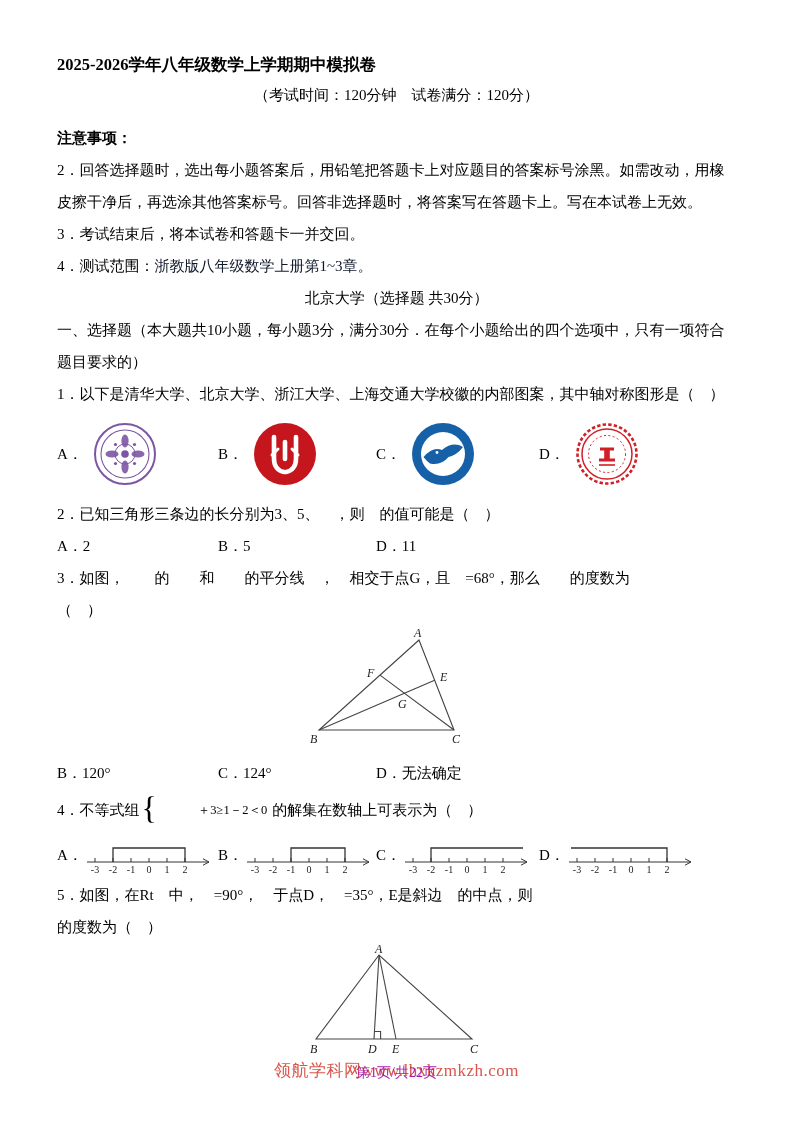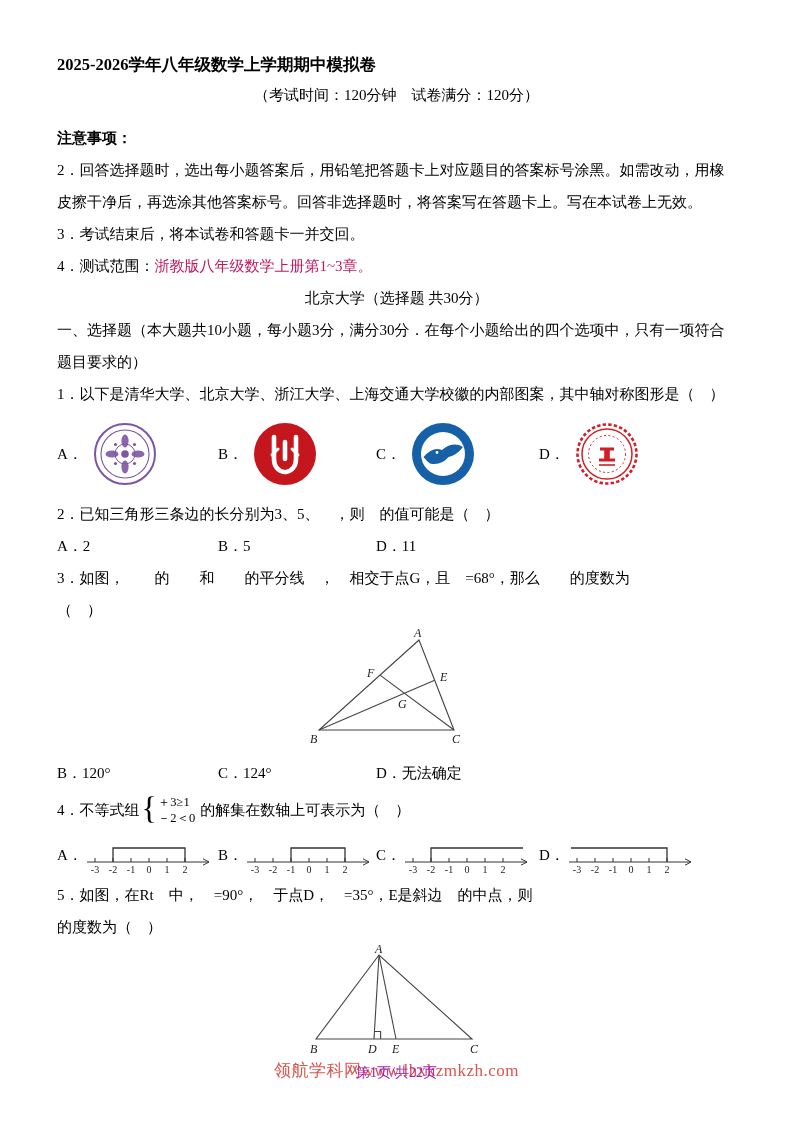--- a/index.html
+++ b/index.html
@@ -4,34 +4,34 @@
 <style>
   html,body{margin:0;padding:0;background:#ffffff;}
   .page{position:relative;width:793px;height:1122px;background:#fff;overflow:hidden;
         font-family:"Liberation Serif","DejaVu Serif",serif;color:#000;}
   .content{position:absolute;left:57px;right:57px;top:50px;font-size:15px;line-height:32px;}
   .center{text-align:center;}
   .title{font-size:16.5px;font-weight:bold;line-height:30px;}
   .subtitle{font-size:15px;line-height:30px;}
   .notice-heading{font-weight:bold;margin-top:12px;}
   p{margin:0;}
-  .red{color:#be185d;}
+  .red{color:#0f172a;}
   .part-heading{text-align:center;}
   
   .grid4{display:grid;grid-template-columns:161px 158px 163px auto;align-items:center;}
   .logo-row{height:88px;}
   .logo-group{display:flex;align-items:center;gap:9px;}
   .logo{display:inline-flex;}
   
   .fig-wrap{text-align:center;}
   .fig-label{font-style:italic;font-size:12px;fill:#222;font-family:"Liberation Serif",serif;}
   
   .q4-line{display:flex;align-items:center;height:42px;line-height:20px;}
   .brace{font-size:32px;font-weight:300;line-height:36px;padding:0 1px 4px 2px;}
-  .system{display:inline-flex;flex-direction:column;font-size:12.5px;line-height:16px;padding-right:5px;}
+  .system{display:inline-flex;font-size:12.5px;line-height:16px;padding-right:5px;margin-left:40px;}
   .nl-row{height:48px;align-items:center;}
   .nl-group{display:flex;align-items:center;gap:2px;}
   .nl-tick{font-size:10px;fill:#222;font-family:"Liberation Serif",serif;}
   
   .footer{position:absolute;left:0;right:0;top:1056px;height:44px;}
   .watermark{position:absolute;width:100%;top:3px;text-align:center;color:#DA564C;
              font-size:17px;letter-spacing:0.5px;z-index:1;}
   .pageinfo{position:absolute;width:100%;top:8px;text-align:center;color:#a21caf;
             font-size:14px;z-index:2;}
 </style>

